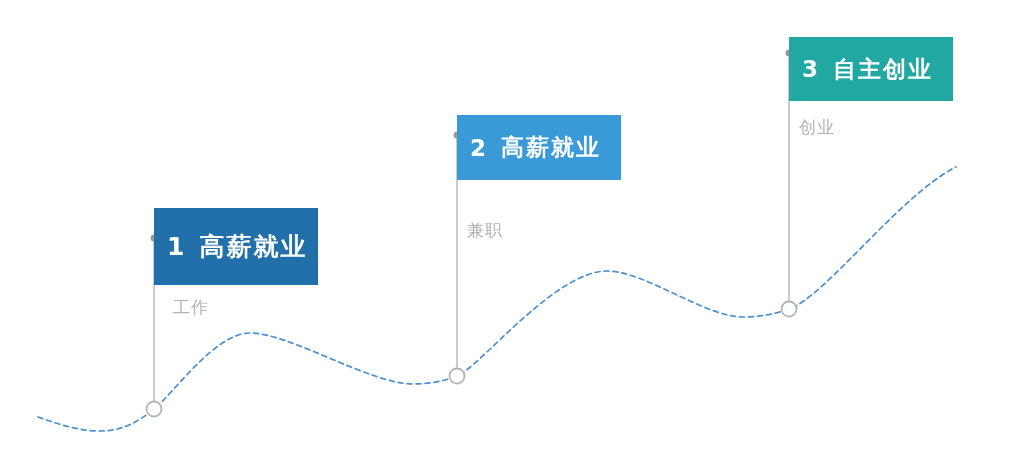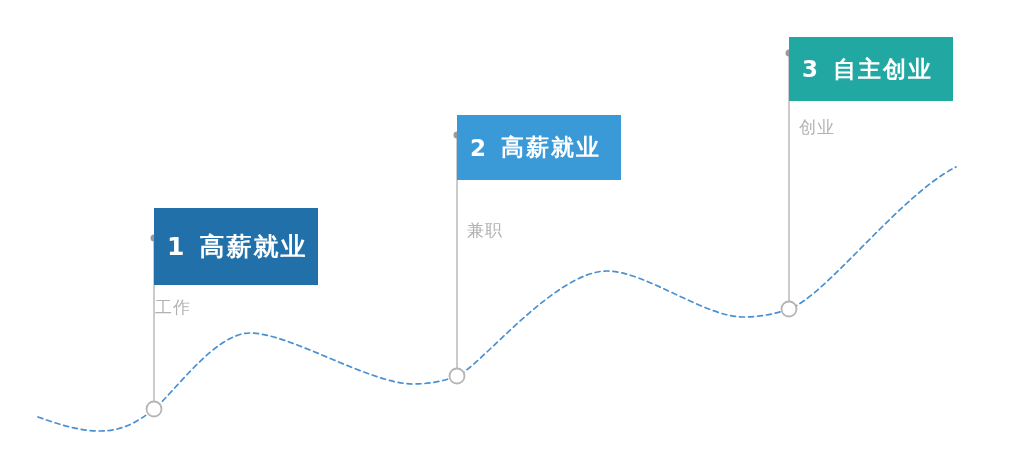--- a/index.html
+++ b/index.html
@@ -49,21 +49,21 @@
   .flag.f1 { left: 154px; top: 208px; width: 164px; height: 77px; font-size: 25px; }
   .flag.f2 { left: 457px; top: 115px; width: 164px; height: 65px; font-size: 23px; }
   .flag.f3 { left: 789px; top:  37px; width: 164px; height: 64px; font-size: 23px; }
   .sublabel {
     position: absolute;
     color: #b2b2b2;
     font-size: 17px;
     letter-spacing: 1px;
     white-space: nowrap;
   }
-  .sublabel.s1 { left: 155px; top: 296px; }
+  .sublabel.s1 { left: 173px; top: 296px; }
   .sublabel.s2 { left: 467px; top: 199px; margin-top: 20px; }
   .sublabel.s3 { left: 799px; top: 116px; font-family: Liberation Mono, monospace; }
 </style>
 </head>
 <body>
 
 <div class="stage">
 
   <svg class="diagram-svg" viewBox="0 0 1024 466" xmlns="http://www.w3.org/2000/svg">
 

